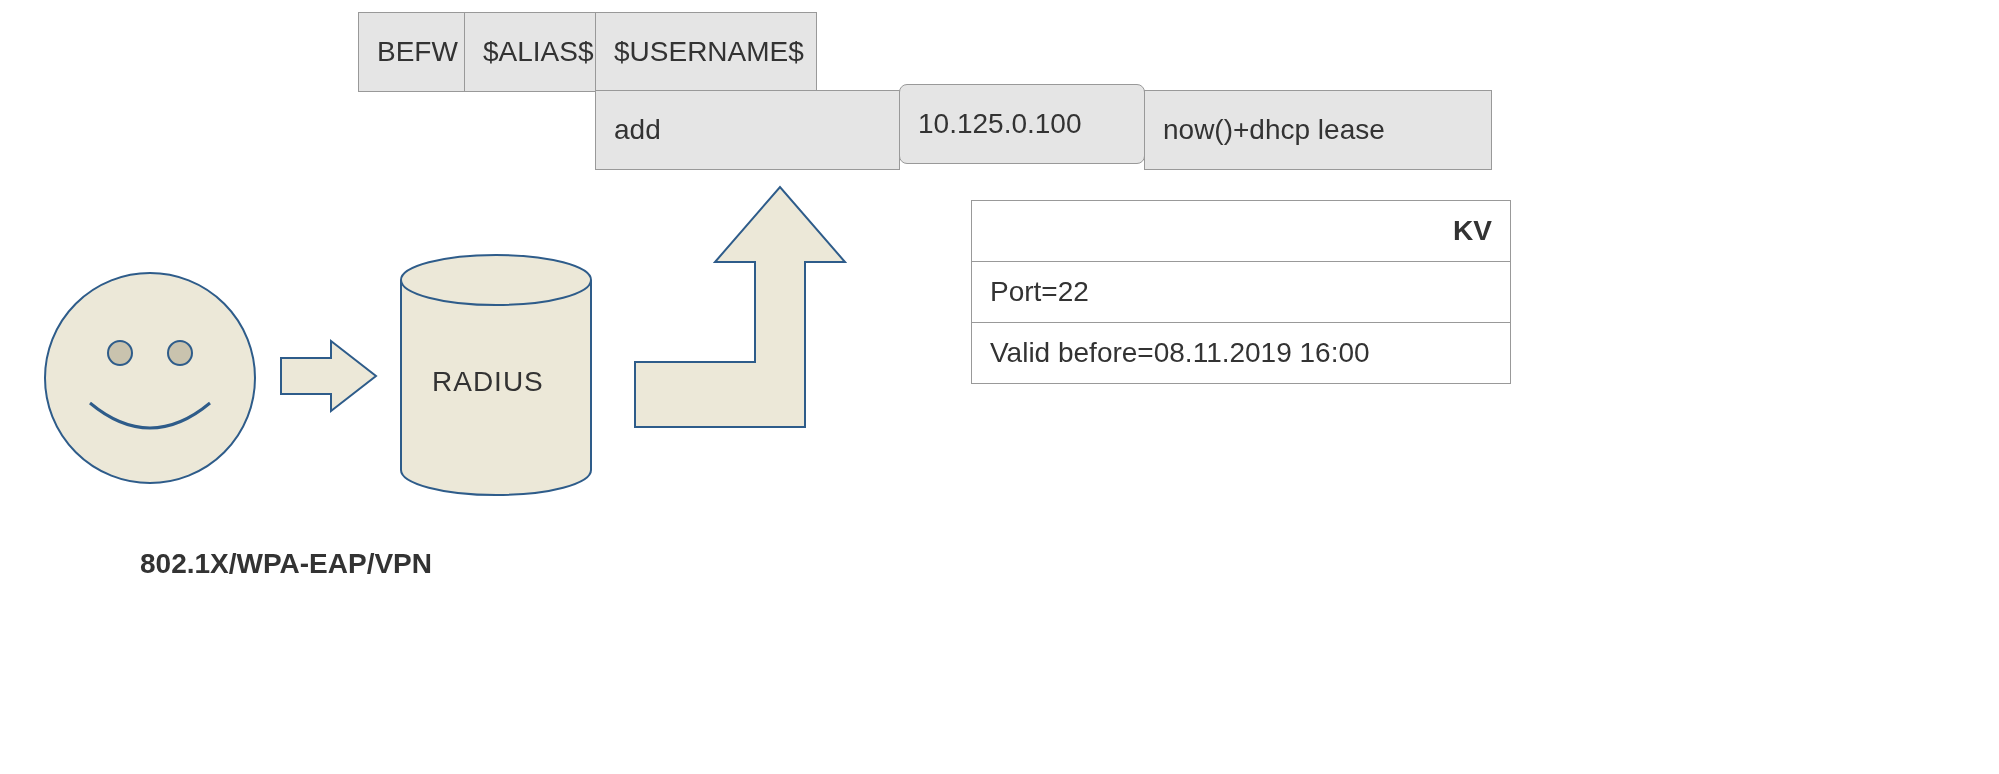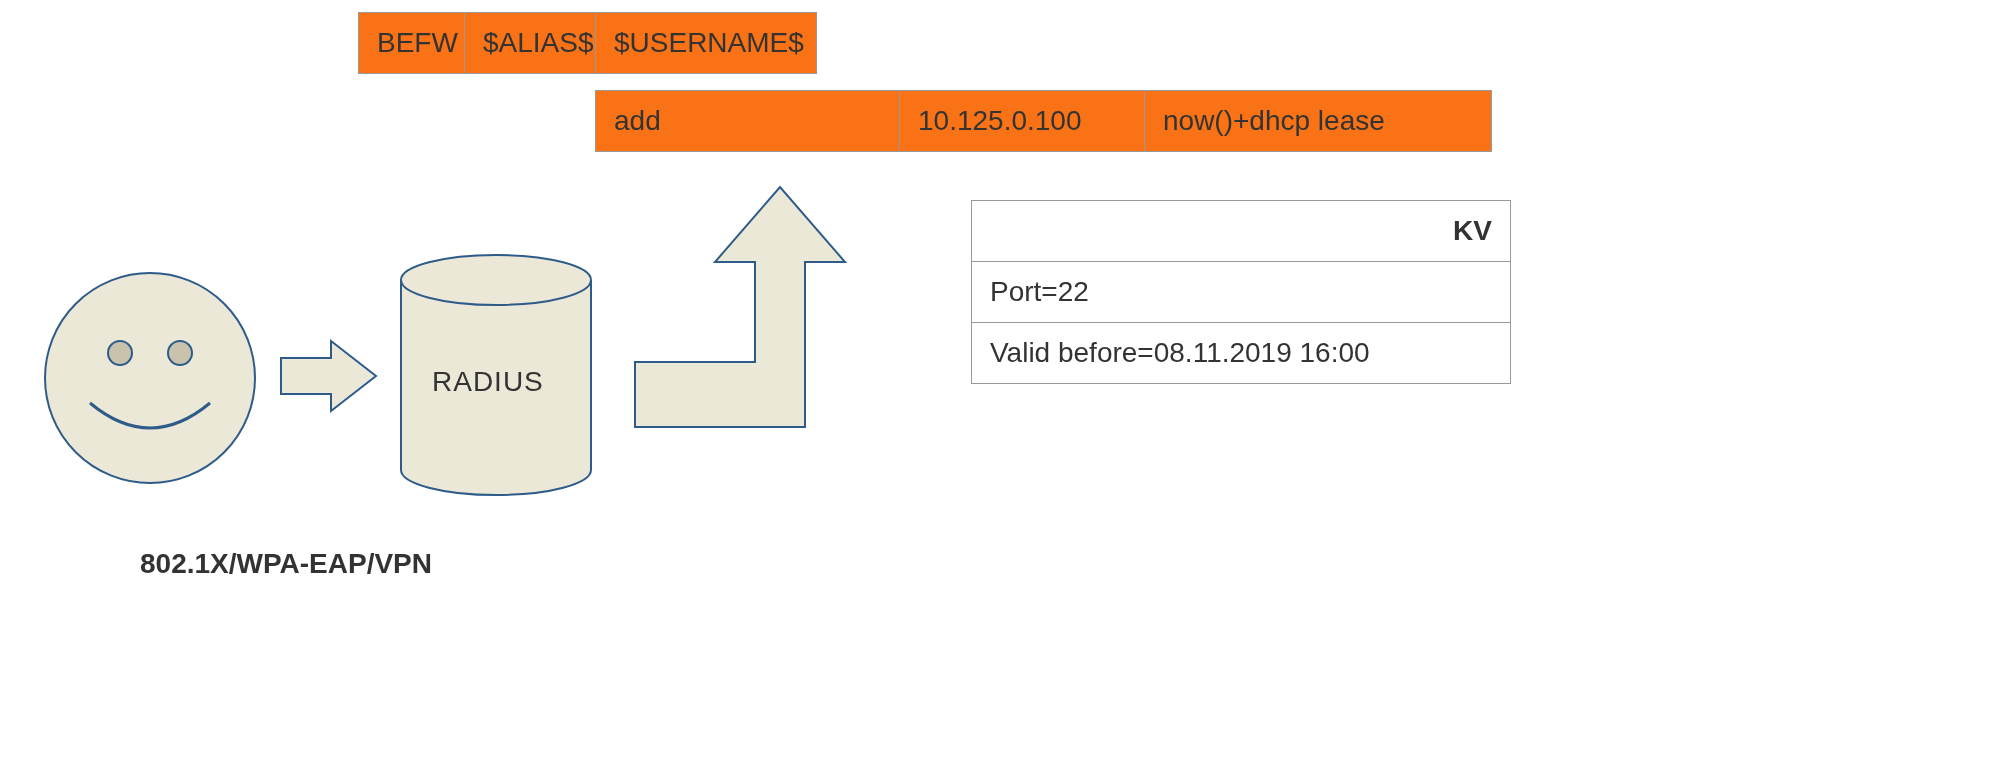--- a/index.html
+++ b/index.html
@@ -8,24 +8,24 @@
       padding: 0;
       width: 1999px;
       height: 774px;
       position: relative;
       font-family: "Segoe UI", "Helvetica Neue", Arial, sans-serif;
       background: #fff;
       color: #333;
     }
     .cell {
       border: 1px solid #999;
-      padding: 14px 18px;
+      padding: 23px 18px;
       font-size: 28px;
       position: absolute;
-      background: #f97316;
+      background: #e5e5e5;
       display: flex;
       align-items: center;
     }
     .smiley-caption {
       position: absolute;
       left: 140px;
       top: 548px;
       font-size: 28px;
       font-weight: 700;
     }
@@ -61,21 +61,21 @@
     .shape-nostroke { fill: #ECE8D8; }
   </style>
 </head>
 <body>
 
 <div class="cell" style="left:358px; top:12px; width:107px;">BEFW</div>
 <div class="cell" style="left:464px; top:12px; width:132px;">$ALIAS$</div>
 <div class="cell" style="left:595px; top:12px; width:222px;">$USERNAME$</div>
 
 <div class="cell" style="left:595px; top:90px; width:305px;">add</div>
-<div class="cell" style="left:899px; top:90px; width:246px;">10.125.0.100</div>
+<div class="cell" style="left:899px; top:84px; width:246px;border-radius:8px;">10.125.0.100</div>
 <div class="cell" style="left:1144px; top:90px; width:348px;">now()+dhcp lease</div>
 
 <svg style="left:40px; top:268px;" width="220" height="220">
   <circle cx="110" cy="110" r="105" class="shape-fill"></circle>
   <circle cx="80" cy="85" r="12" fill="#C9C3AE" stroke="#2E5C8A" stroke-width="2"></circle>
   <circle cx="140" cy="85" r="12" fill="#C9C3AE" stroke="#2E5C8A" stroke-width="2"></circle>
   <path d="M 50 135 Q 110 185 170 135" fill="none" stroke="#2E5C8A" stroke-width="3"></path>
 </svg>
 
 <div class="smiley-caption">802.1X/WPA-EAP/VPN</div>

